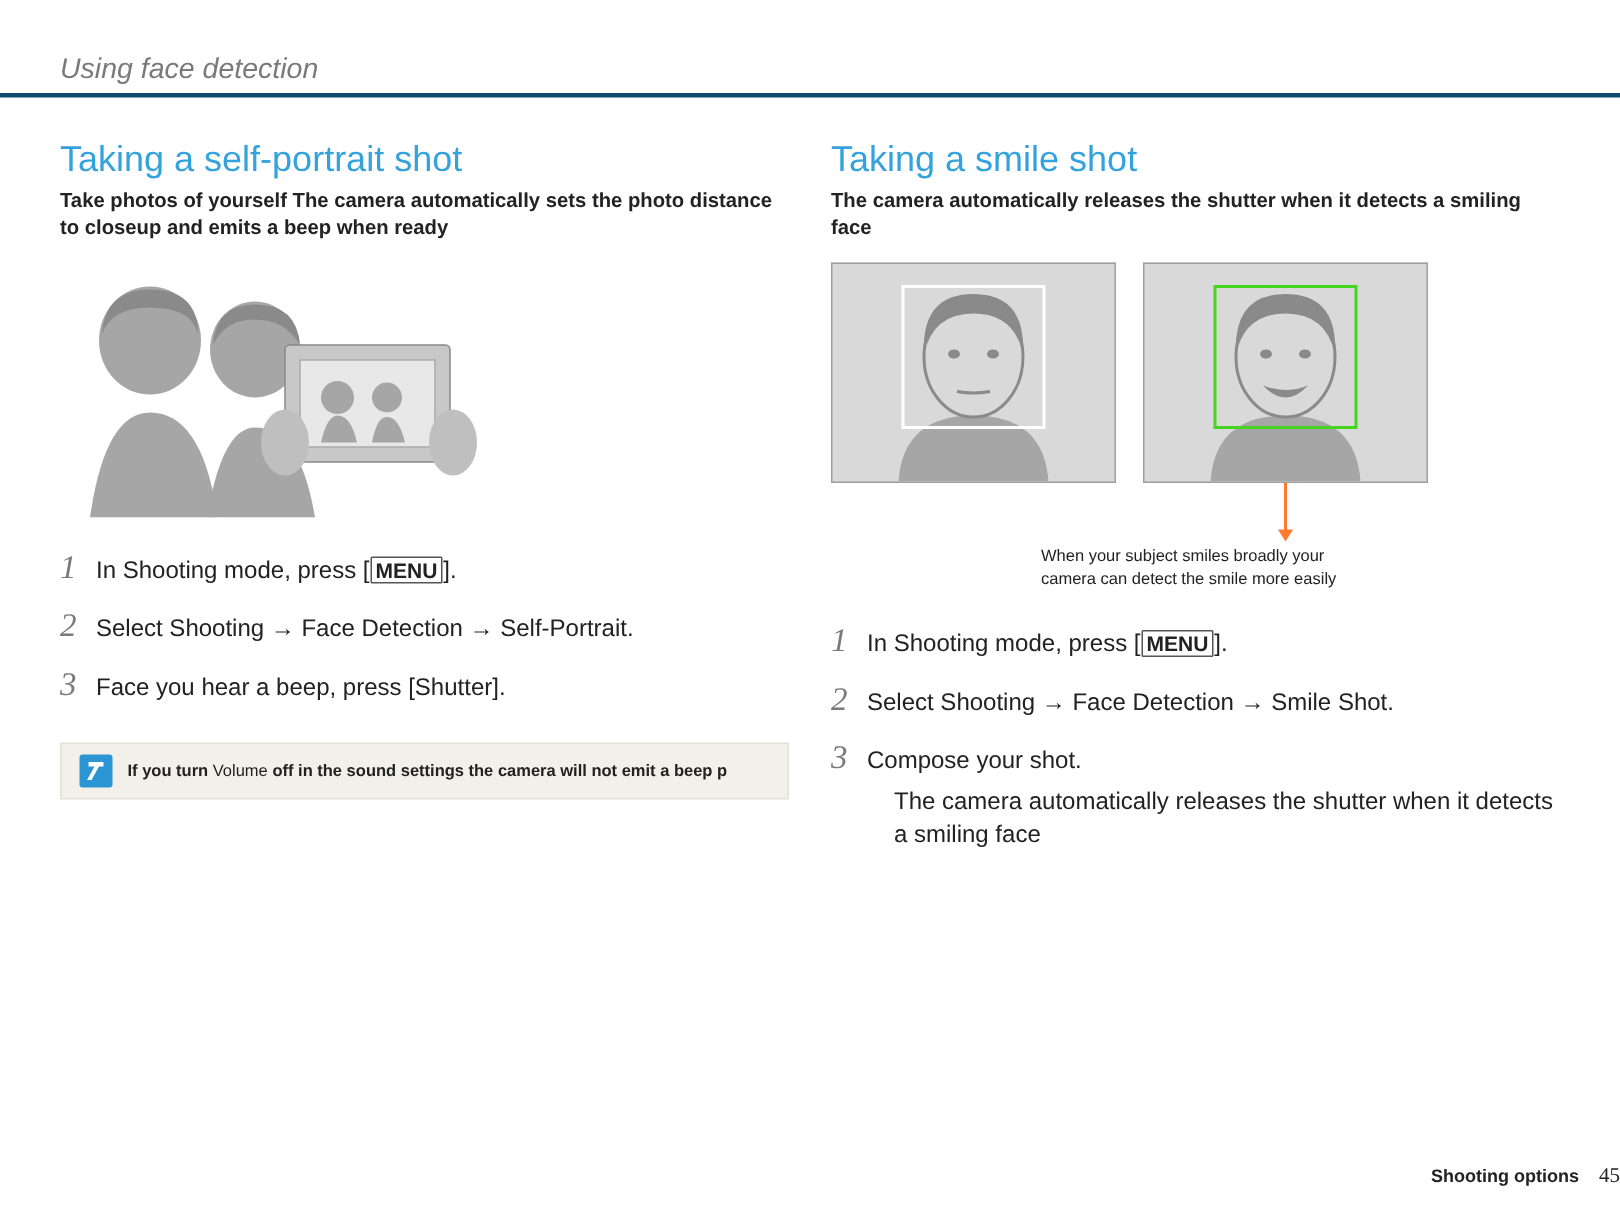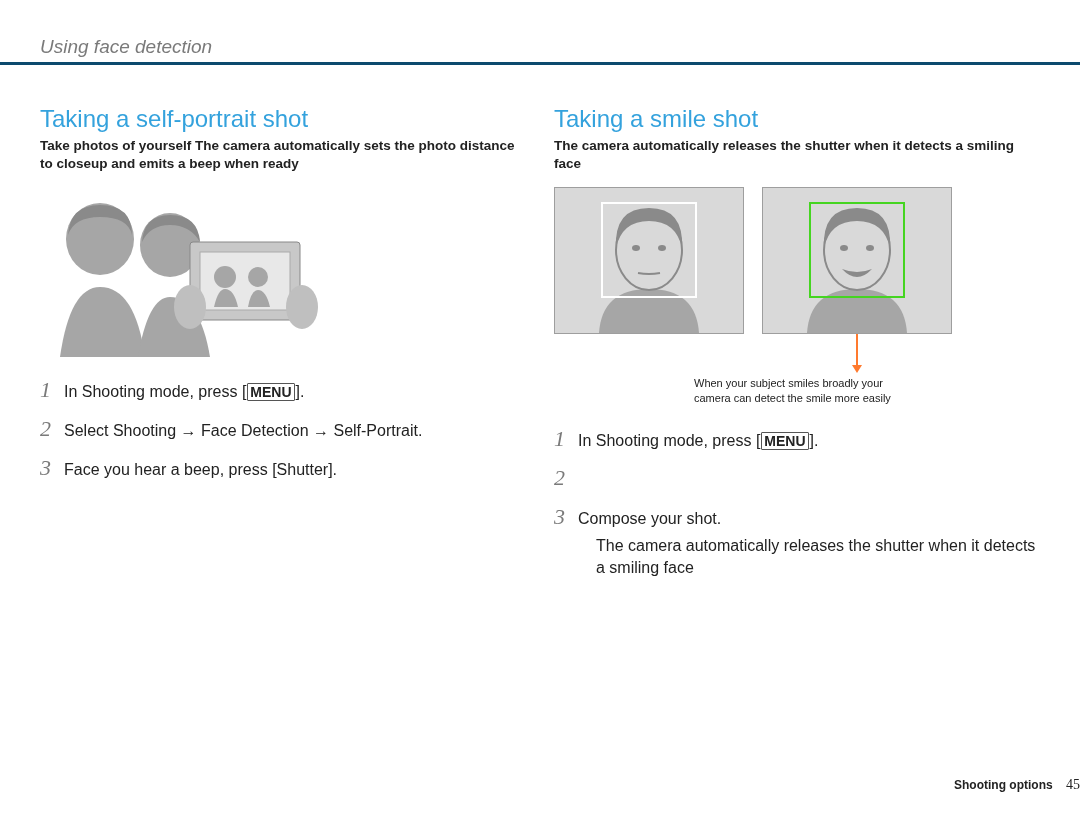--- a/index.html
+++ b/index.html
@@ -25,21 +25,21 @@
     padding: 16px 40px 0 40px;
     gap: 28px;
   }
   .column {
     flex: 1;
   }
   h2 {
     color: #34a2dd;
     font-weight: 400;
     font-size: 24px;
-    margin: 24px 0 4px 0;
+    margin: 12px 0 4px 0;
   }
   .intro {
     font-family: Arial, Helvetica, sans-serif;
     font-weight: bold;
     font-size: 13.5px;
     line-height: 1.35;
     margin-bottom: 14px;
   }
   .figure-row {
     display: flex;
@@ -239,20 +239,30 @@
       <li>
         <span class="step-num">2</span>
         <span class="step-text">Select Shooting → Face Detection → Self-Portrait.</span>
       </li>
       <li>
         <span class="step-num">3</span>
         <span class="step-text">Face you hear a beep, press [Shutter].</span>
       </li>
     </ol>
 
+    <div class="note-box">
+      <span class="note-icon">
+        <svg width="16" height="16" viewBox="0 0 16 16">
+          <path d="M3 2 L13 2 L13 5 L10 5 L5 14 L2 14 L7 5 L3 5 Z" fill="#fff"></path>
+        </svg>
+      </span>
+      <span class="note-text">
+        <span>If you turn</span><span class="serif"> Volume </span><span>off in the sound settings the camera will not emit a beep p</span>
+      </span>
+    </div>
   </div>
 
   <div class="column">
     <h2>Taking a smile shot</h2>
     <div class="intro">The camera automatically releases the shutter when it detects a smiling face</div>
 
     <div class="figure-row">
 
       <div class="face-box">
         <svg class="face-svg" width="130" height="140" viewBox="0 0 130 140">
@@ -284,20 +294,21 @@
 
     <ol class="steps">
       <li>
         <span class="step-num">1</span>
         <span class="step-text">
           <span>In Shooting mode, press [</span><span class="menu-label">MENU</span><span>].</span>
         </span>
       </li>
       <li>
         <span class="step-num">2</span>
+        <span class="step-text">Select Shooting → Face Detection → Smile Shot.</span>
       </li>
       <li>
         <span class="step-num">3</span>
         <span class="step-text">
           <span>Compose your shot.</span>
           <ul class="bullets">
             <li>The camera automatically releases the shutter when it detects a smiling face</li>
           </ul>
         </span>
       </li>

